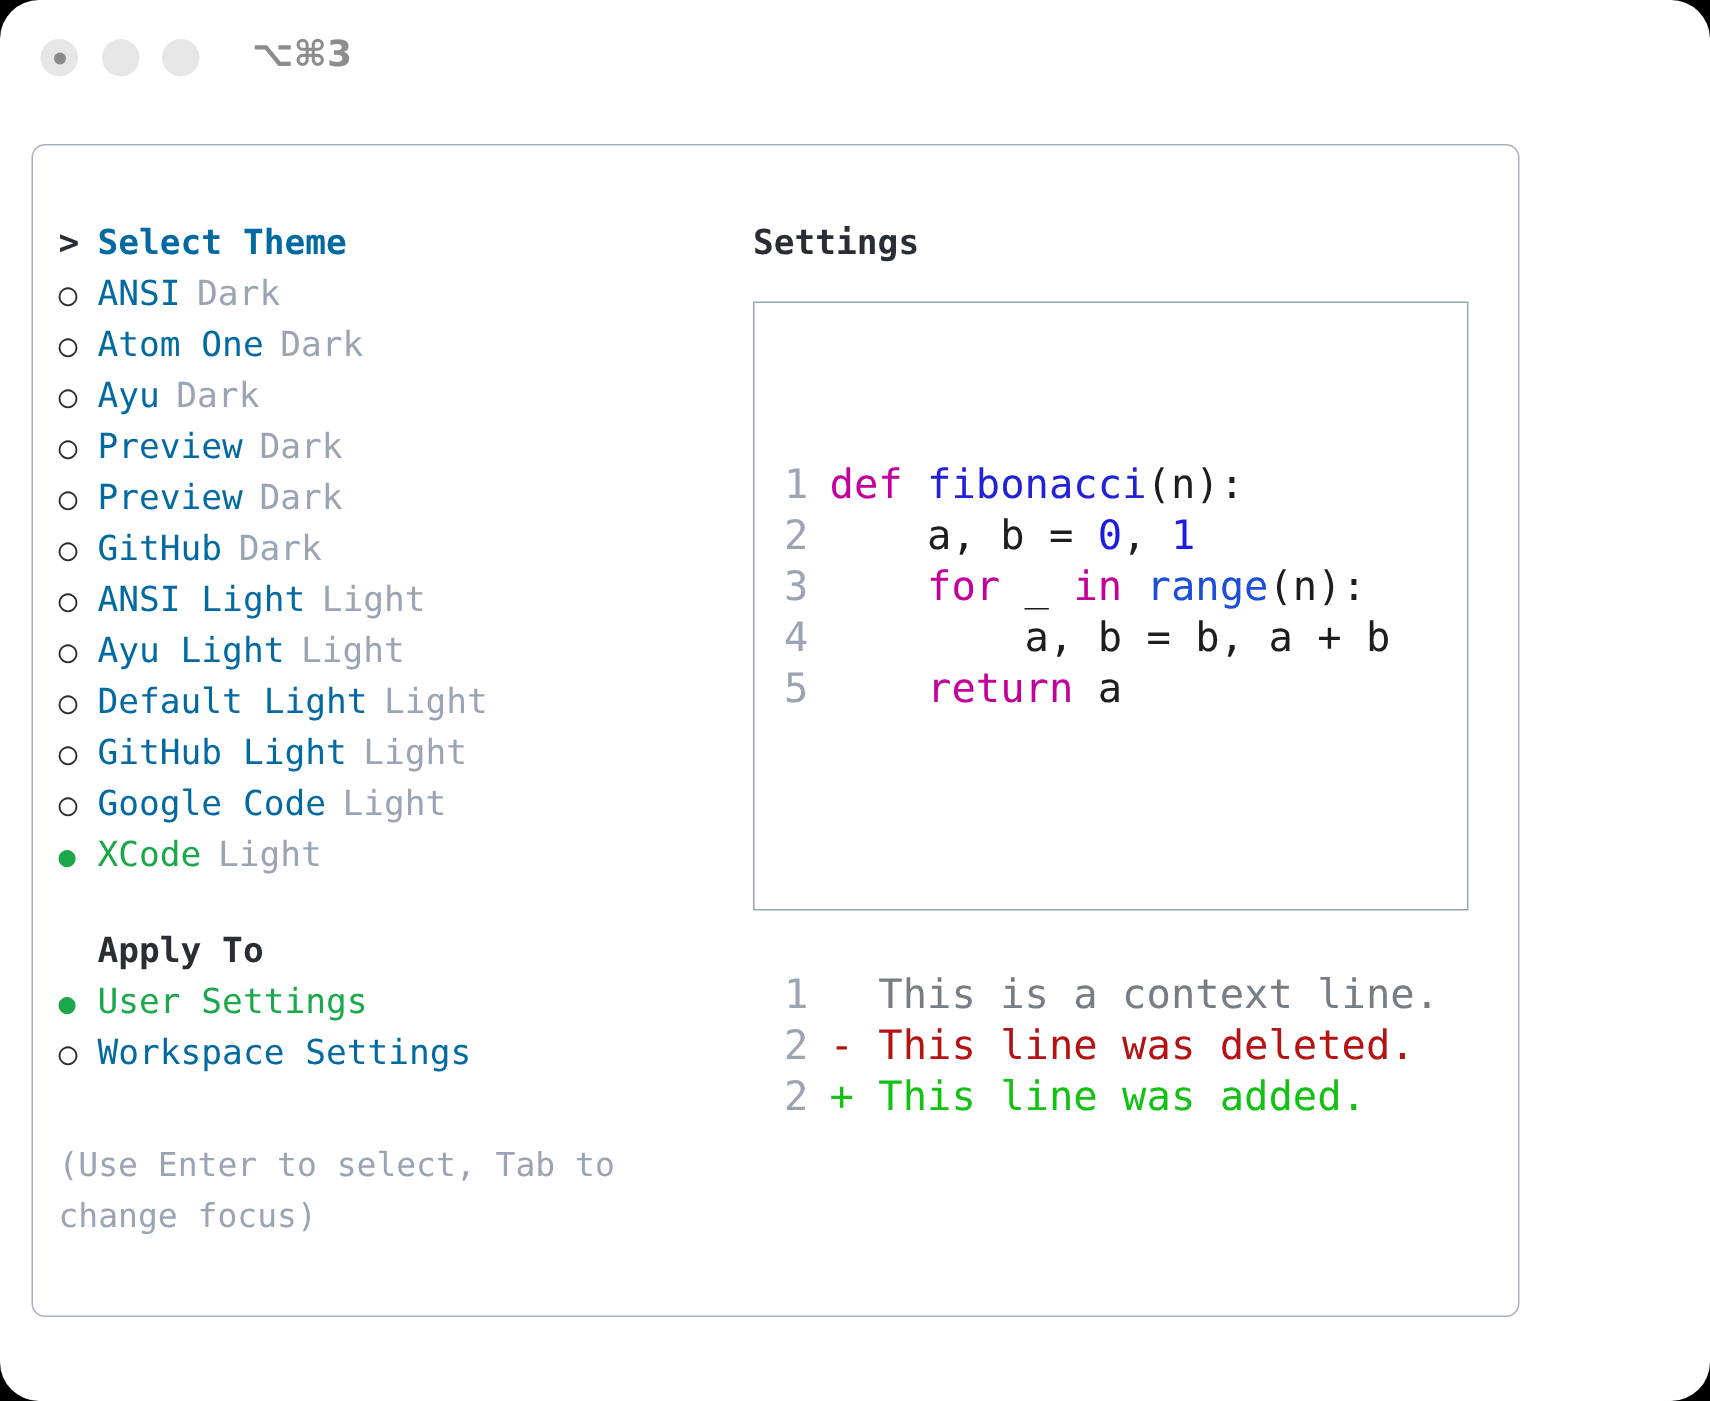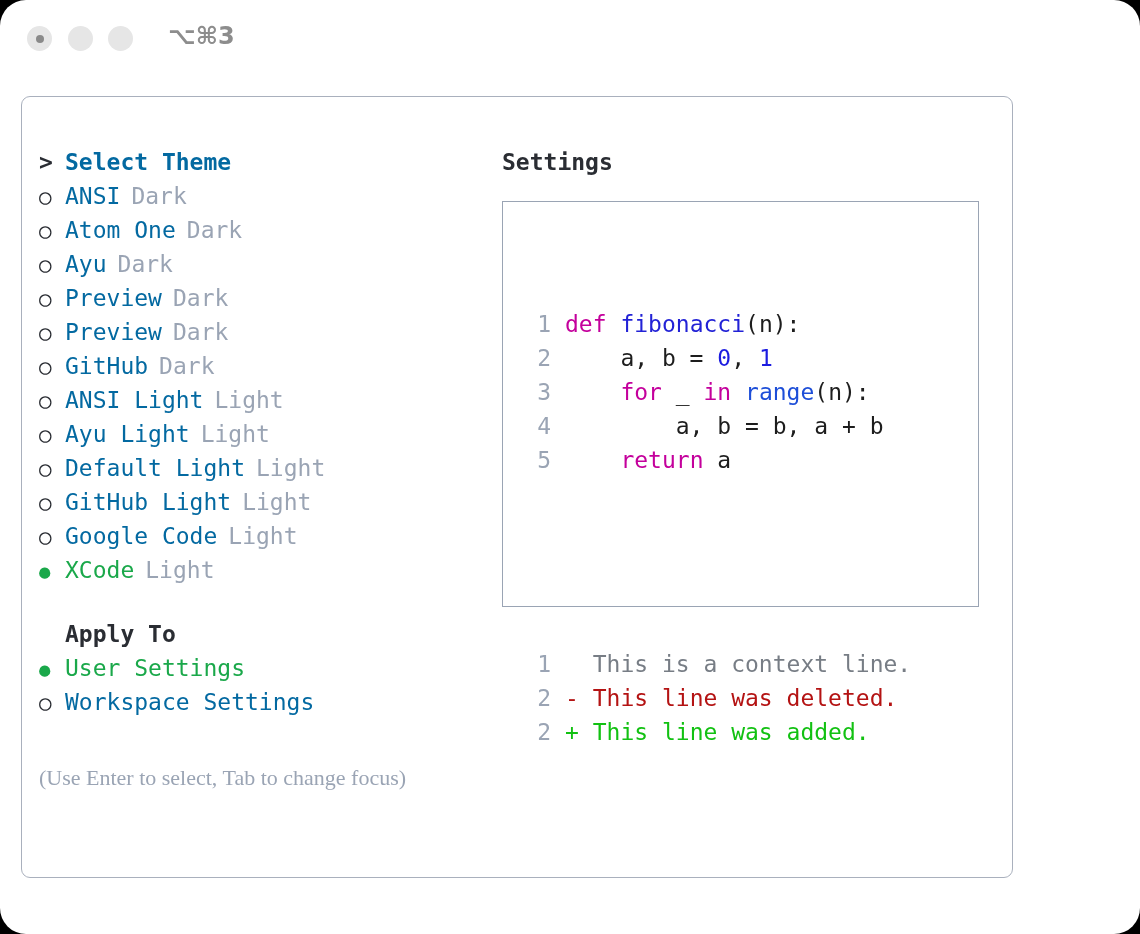--- a/index.html
+++ b/index.html
@@ -115,21 +115,20 @@
   .spacer-md { height: 30px; }
 
   #hint {
     position: absolute;
     left: 17px;
     top: 664px;
     width: 420px;
     font-size: 22px;
     line-height: 34px;
     color: #9aa4b4;
-    font-family: Liberation Serif, serif;
   }
 
   
   #right-col {
     position: absolute;
     left: 480px;
     top: 48px;
     width: 490px;
   }
   #preview-title {
@@ -143,23 +142,23 @@
     left: 0px;
     top: 56px;
     width: 477px;
     height: 406px;
     border: 1.6px solid #9aa4b4;
     box-sizing: border-box;
     background: #ffffff;
   }
   #code {
     position: absolute;
-    left: 24px;
+    left: 12px;
     top: 37px;
-    font-size: 23px;
+    font-size: 27px;
     line-height: 34px;
     white-space: pre;
   }
   .cline { display: block; height: 34px; white-space: pre; }
   .ln {
     display: inline-block;
     width: 24px;
     text-align: right;
     color: #9aa4b4;
     margin-right: 14px;

